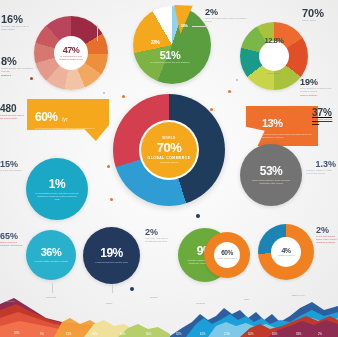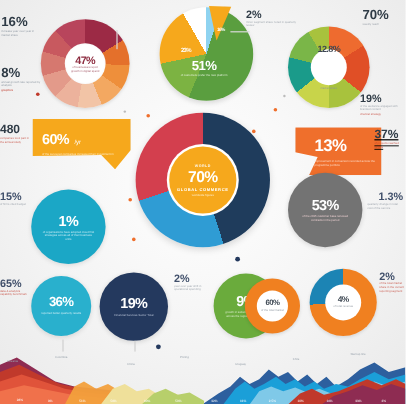--- a/index.html
+++ b/index.html
@@ -149,21 +149,21 @@
   </div>
   <div class="abs" style="left:0px;top:104px;width:26px;">
     <div class="lbl-num" style="font-size:10px;color:#2f3b46;">480</div>
     <div class="lbl-txt" style="color:#c0392b;">companies took part in the annual study</div>
   </div>
 
   <div class="ribbon" style="left:246px;top:106px;width:72px;height:40px;">
     <div class="body" style="background:#ef6f2c;clip-path:polygon(0 0,100% 0,100% 100%,16% 100%,26% 62%,0 52%);
          box-shadow:0 1px 3px rgba(0,0,0,.12);"></div>
     <div class="abs" style="left:16px;top:7px;width:52px;">
-      <span class="pct" style="font-size:14px;color:#fff;">13%</span>
+      <span class="pct" style="font-size:11px;color:#fff;">13%</span>
       <div class="cap" style="color:#ffe6d6;text-align:left;margin-top:2px;">improvement in conversion recorded across the programme portfolio</div>
     </div>
   </div>
   <div class="abs" style="left:312px;top:108px;width:26px;text-decoration:underline;">
     <div class="lbl-num" style="font-size:10px;color:#2f3b46;">37%</div>
     <div class="lbl-txt" style="color:#c0392b;">of projects reached targets</div>
   </div>
 
   <div class="abs circle-flat" style="left:26px;top:158px;width:62px;height:62px;background:#1ba7c6;
        box-shadow:0 1px 4px rgba(0,0,0,.12);">

